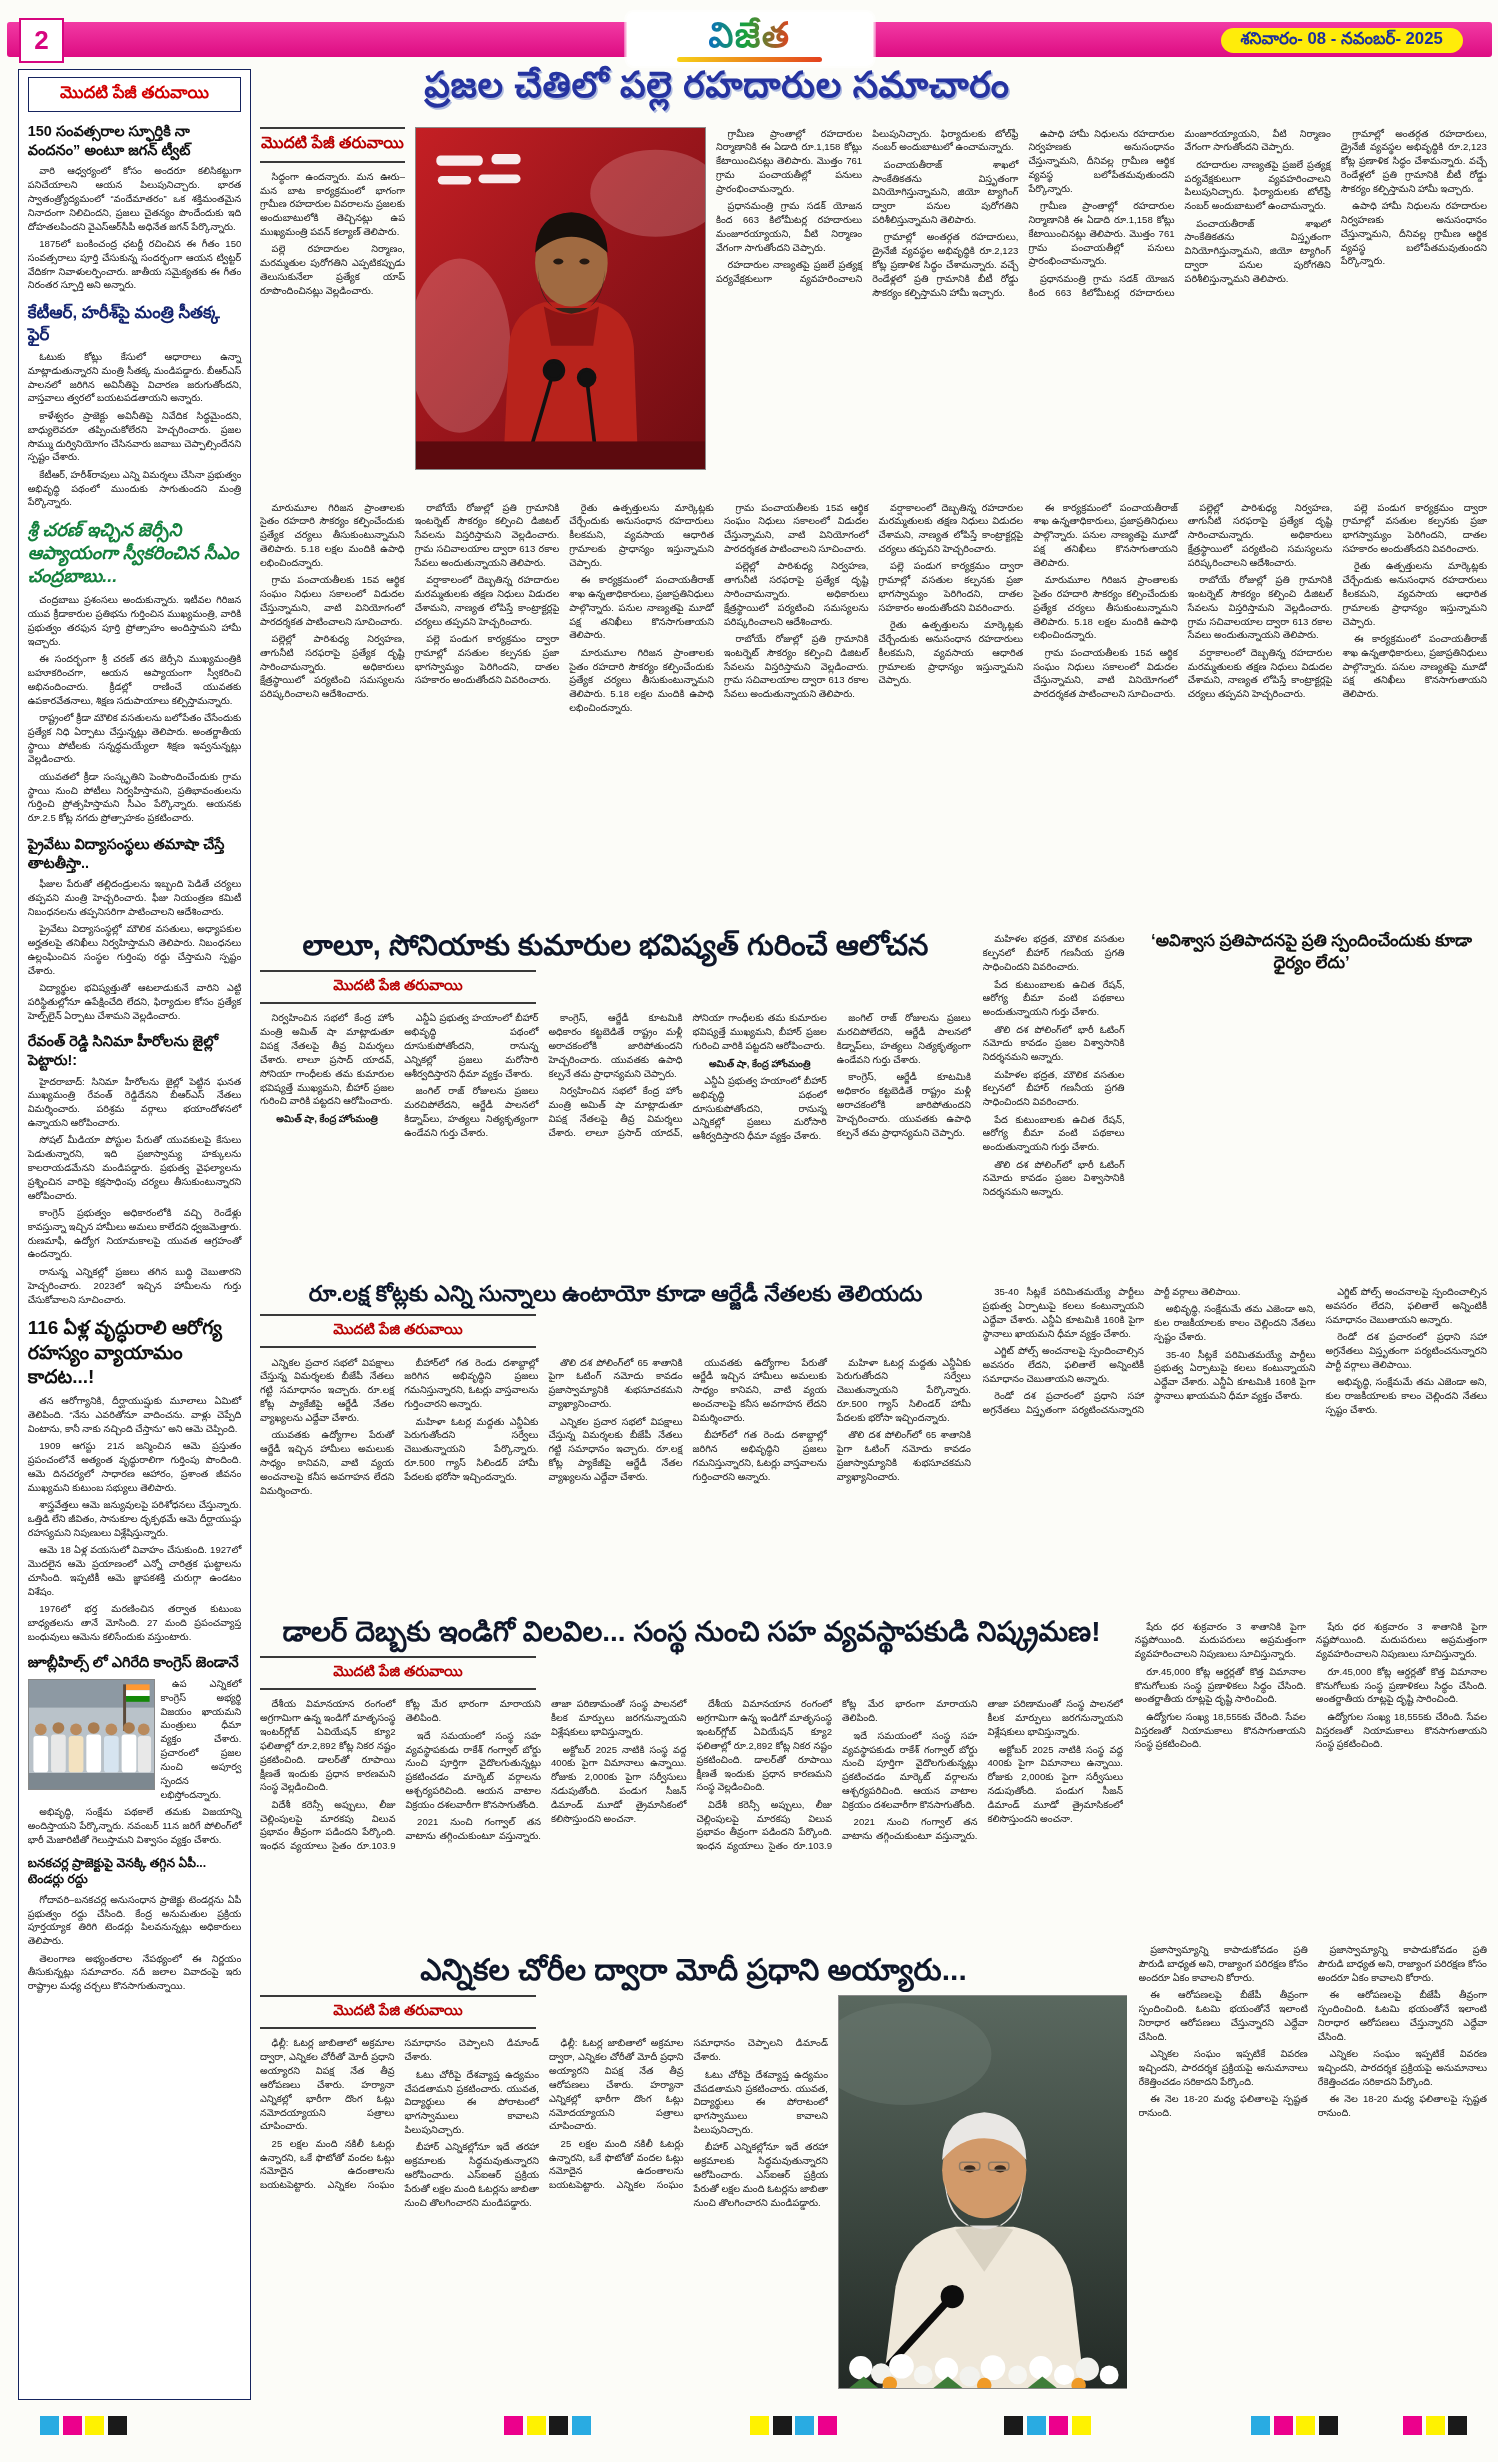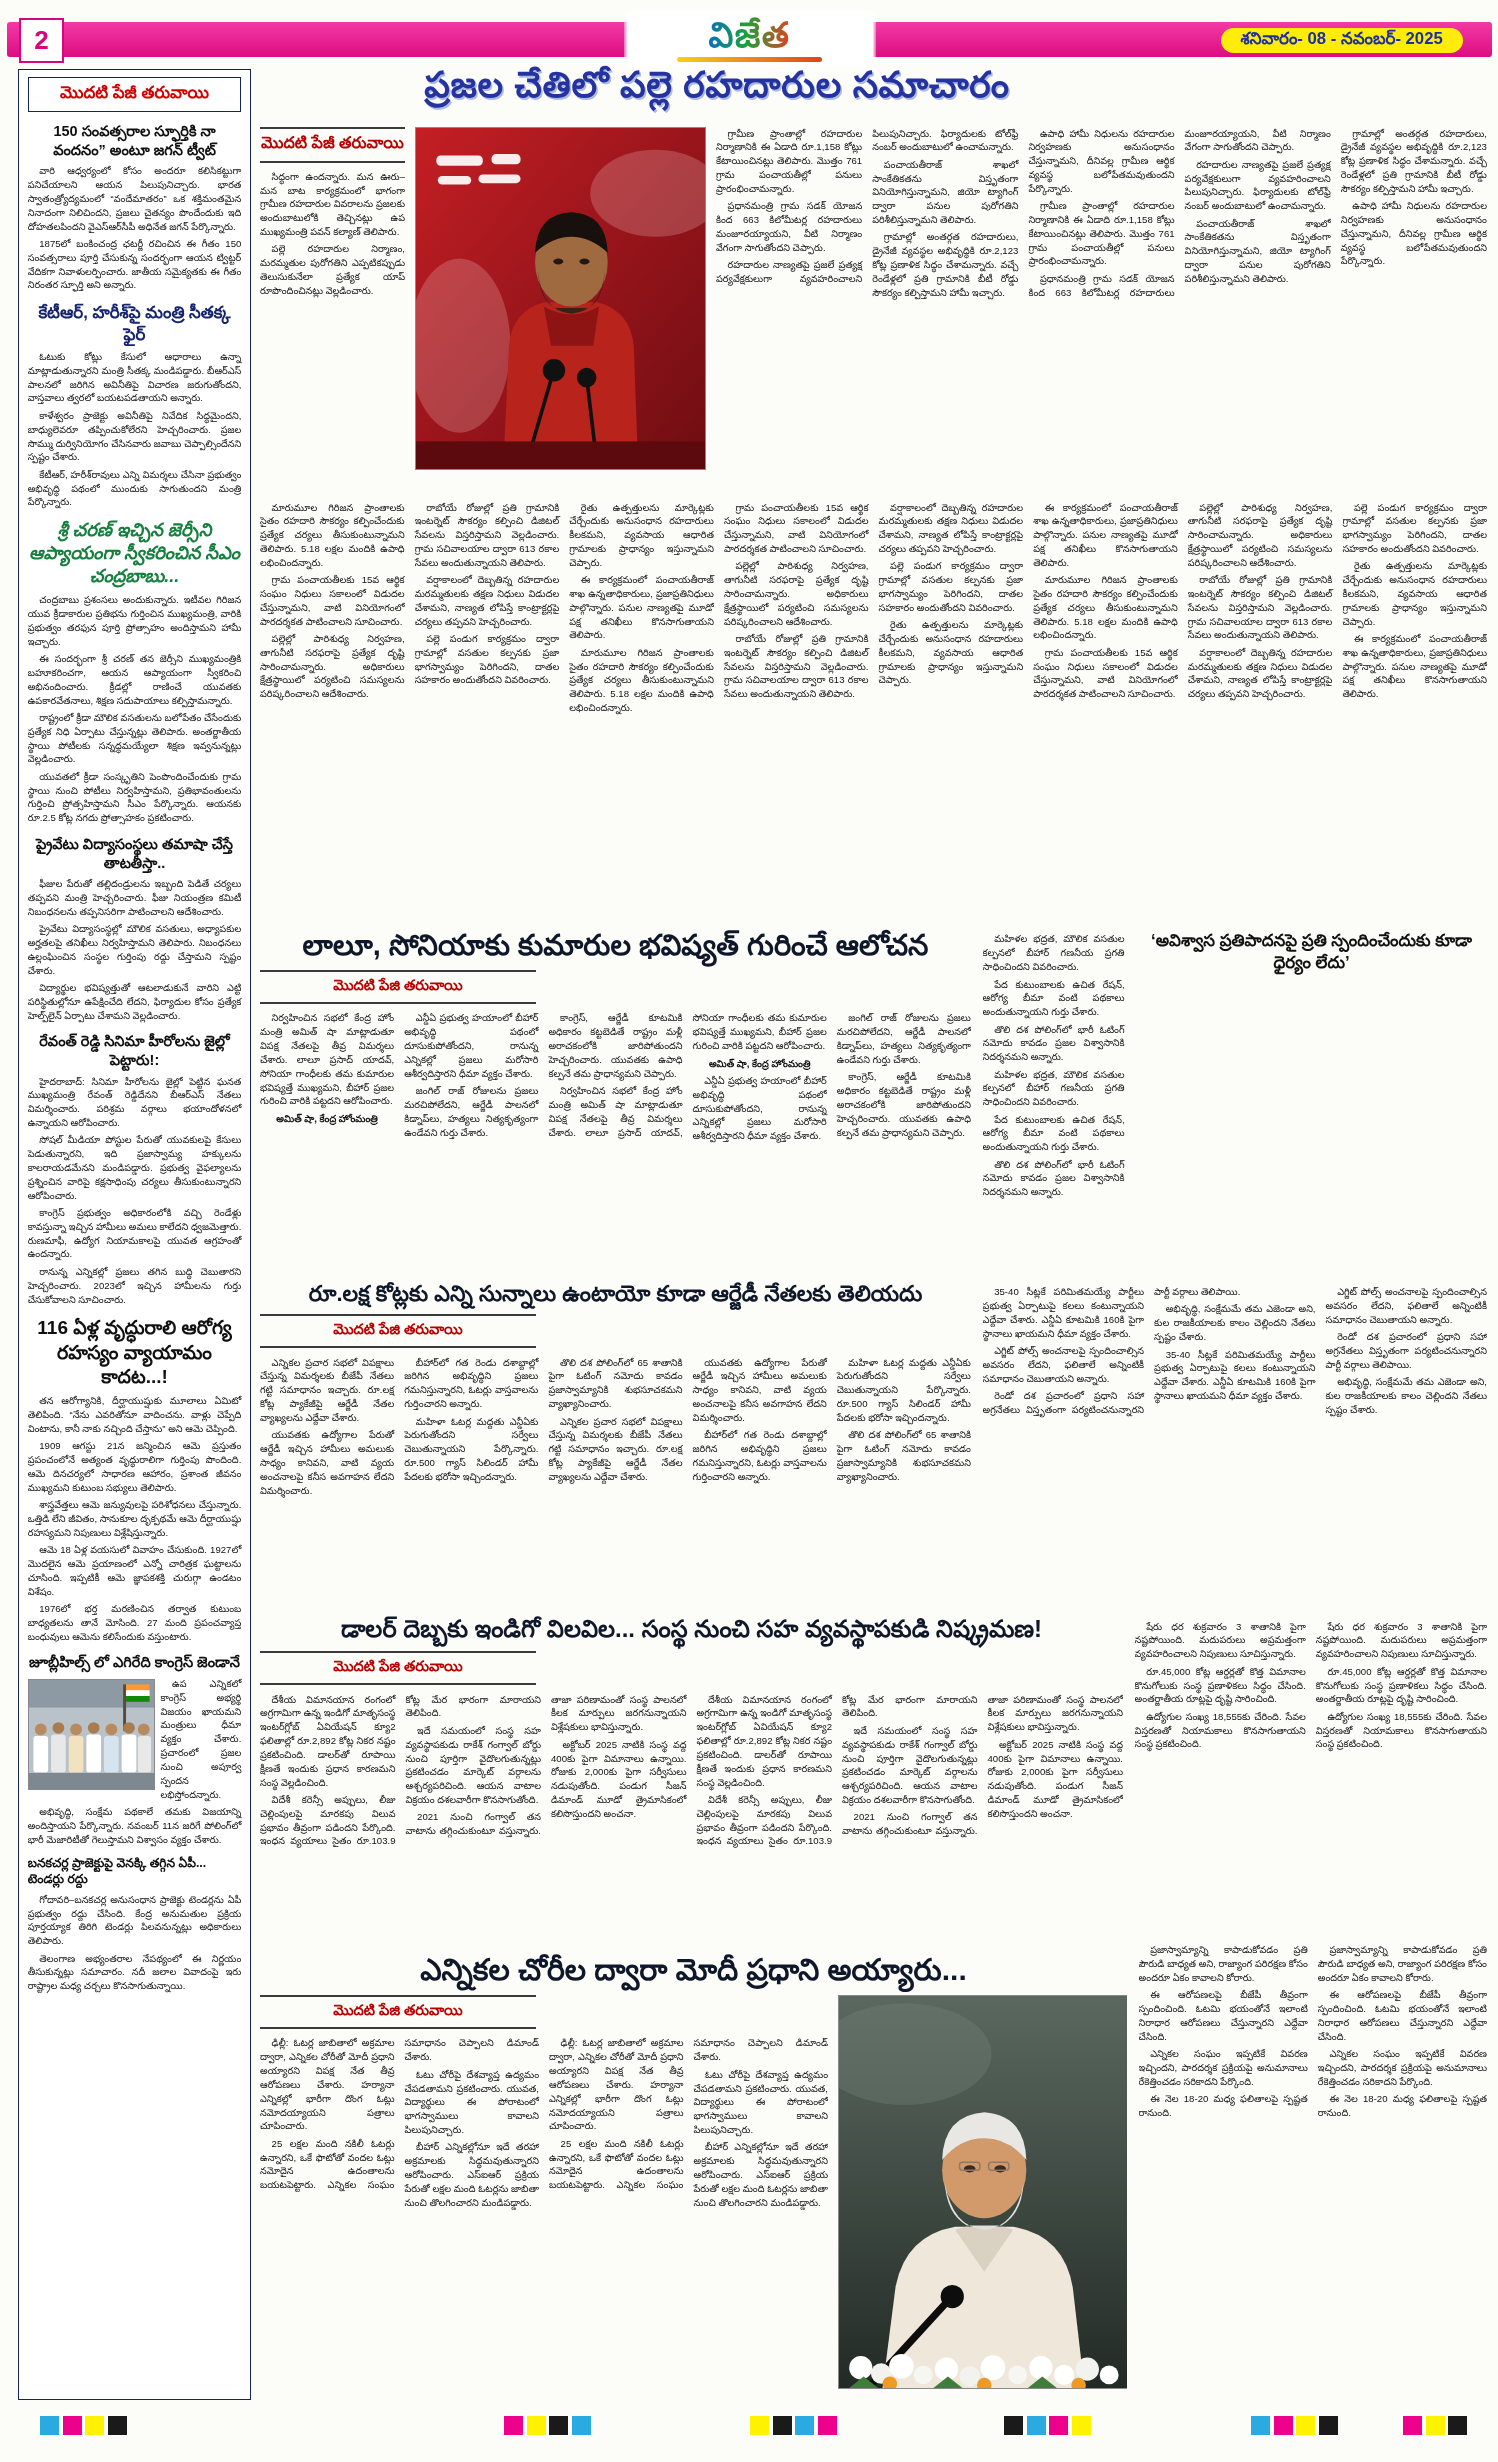--- a/index.html
+++ b/index.html
@@ -21,21 +21,21 @@
               border-radius:2.9px;background:linear-gradient(90deg,#f7d117,#e3411f);}
   .datepill{position:absolute;right:29px;top:5.8px;height:25px;background:#ffec0a;color:#1b2f9e;
             font-weight:bold;font-size:16.7px;padding:0 20px;border-radius:13px;
             display:flex;align-items:center;}
   
   .leftcol{position:absolute;left:18px;top:69px;width:233px;height:2331px;border:1.5px solid #16245e;
            background:#fff;padding:7.3px 8.7px;box-sizing:border-box;overflow:hidden;}
   .leftcol-header{border:1.5px solid #16245e;box-shadow:0 0 0 1.5px #fff inset;text-align:center;
                   color:#d20000;font-weight:bold;font-size:16.7px;padding:5px 0;margin-bottom:8.7px;}
   .la{margin-bottom:7.3px;}
-  .la-title{font-weight:bold;font-size:14.5px;line-height:1.28;text-align:center;color:#101010;margin:10px 0 5px;}
+  .la-title{font-weight:bold;font-size:14.5px;line-height:1.28;color:#101010;margin:10px 0 5px;}
   .la-title.navy{color:#14246e;font-size:16.7px;}
   .la-title.ital{font-style:italic;font-size:18px;color:#15803d;}
   .la-title.big{font-size:19px;}
   .la-title.small{font-size:12.3px;text-align:left;}
   .la-body p,.cols p{font-size:9.6px;line-height:1.44;text-align:justify;margin:0 0 3.6px;text-indent:11.6px;}
   .la-body p.b,.cols p.b{font-weight:bold;}
   .la-body p.c,.cols p.c{text-align:center;text-indent:0;}
   .leftphoto{float:left;width:125px;height:109px;margin:1.5px 5.8px 2.9px 0;border:0.7px solid #888;}
   
   .main{position:absolute;left:260px;top:62px;width:1227px;height:2355px;overflow:hidden;}
@@ -61,21 +61,21 @@
   .a2-right{flex:1;display:flex;flex-direction:row;overflow:hidden;}
   .quote-title{font-size:16.7px;font-weight:800;text-align:center;line-height:1.35;margin:1.5px 4.4px 8.7px;}
   .a2-right-cols{flex:1;column-count:2;}
   .a3{height:323px;}
   .a3-main{width:711px;flex:none;display:flex;flex-direction:column;}
   .a3-head{font-size:22px;}
   .a3-cols{flex:1;column-count:5;}
   .a3-right{flex:1;column-count:3;overflow:hidden;padding-top:4.4px;}
   .a4{height:312px;}
   .a4-main{width:863px;flex:none;display:flex;flex-direction:column;}
-  .a4-head{font-size:24px;}
+  .a4-head{font-size:28px;}
   .a4-cols{flex:1;column-count:6;}
   .a4-right{flex:1;column-count:2;overflow:hidden;padding-top:4.4px;}
   .a5{height:464px;}
   .a5-main{width:867px;flex:none;}
   .a5-head{font-size:30px;margin-top:13px;}
   .a5-row{display:flex;gap:10px;height:400px;overflow:hidden;}
   .a5-text{width:568px;flex:none;display:flex;flex-direction:column;}
   .a5-cols{flex:1;column-count:4;}
   .a5-right{flex:1;column-count:2;overflow:hidden;padding-top:4.4px;}
   

